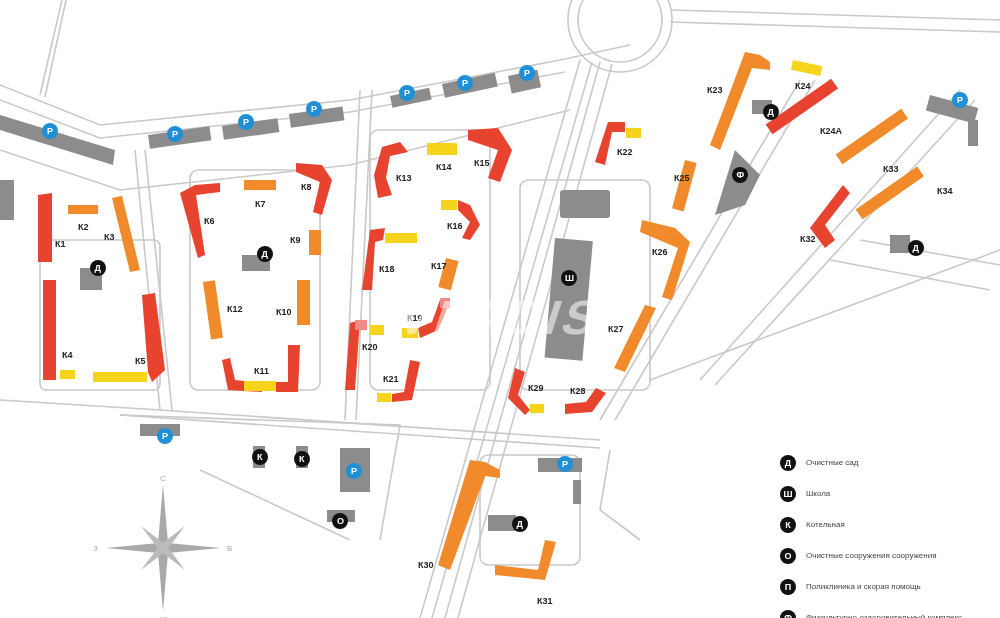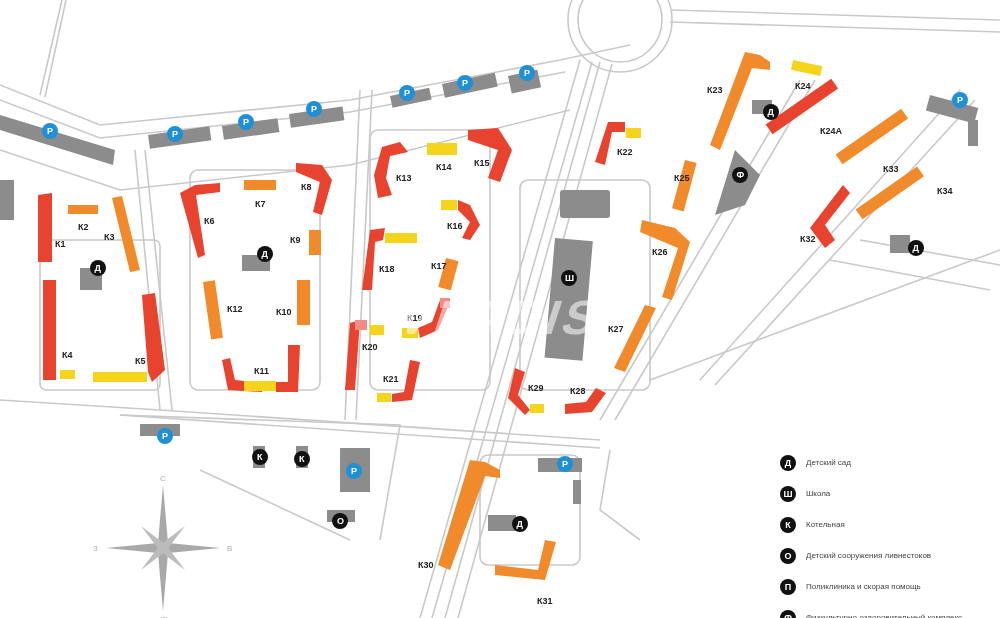--- a/index.html
+++ b/index.html
@@ -316,33 +316,33 @@
     <text class="compass-lbl" x="-70" y="3">З</text>
     <text class="compass-lbl" x="64" y="3">В</text>
   </g>
 </svg>
 
 <div class="watermark">VLADIS</div>
 
 <div class="legend">
   <div class="legend-item">
     <span class="legend-icon">Д</span>
-    <span class="legend-label">Детский сад</span>
+    <span class="legend-label">Очистные сад</span>
   </div>
   <div class="legend-item">
     <span class="legend-icon">Ш</span>
     <span class="legend-label">Школа</span>
   </div>
   <div class="legend-item">
     <span class="legend-icon">К</span>
     <span class="legend-label">Котельная</span>
   </div>
   <div class="legend-item">
     <span class="legend-icon">О</span>
-    <span class="legend-label">Детский сооружения ливнестоков</span>
+    <span class="legend-label">Очистные сооружения сооружения</span>
   </div>
   <div class="legend-item">
     <span class="legend-icon">П</span>
     <span class="legend-label">Поликлиника и скорая помощь</span>
   </div>
   <div class="legend-item">
     <span class="legend-icon">Ф</span>
     <span class="legend-label">Физкультурно-оздоровительный комплекс</span>
   </div>
 </div>

